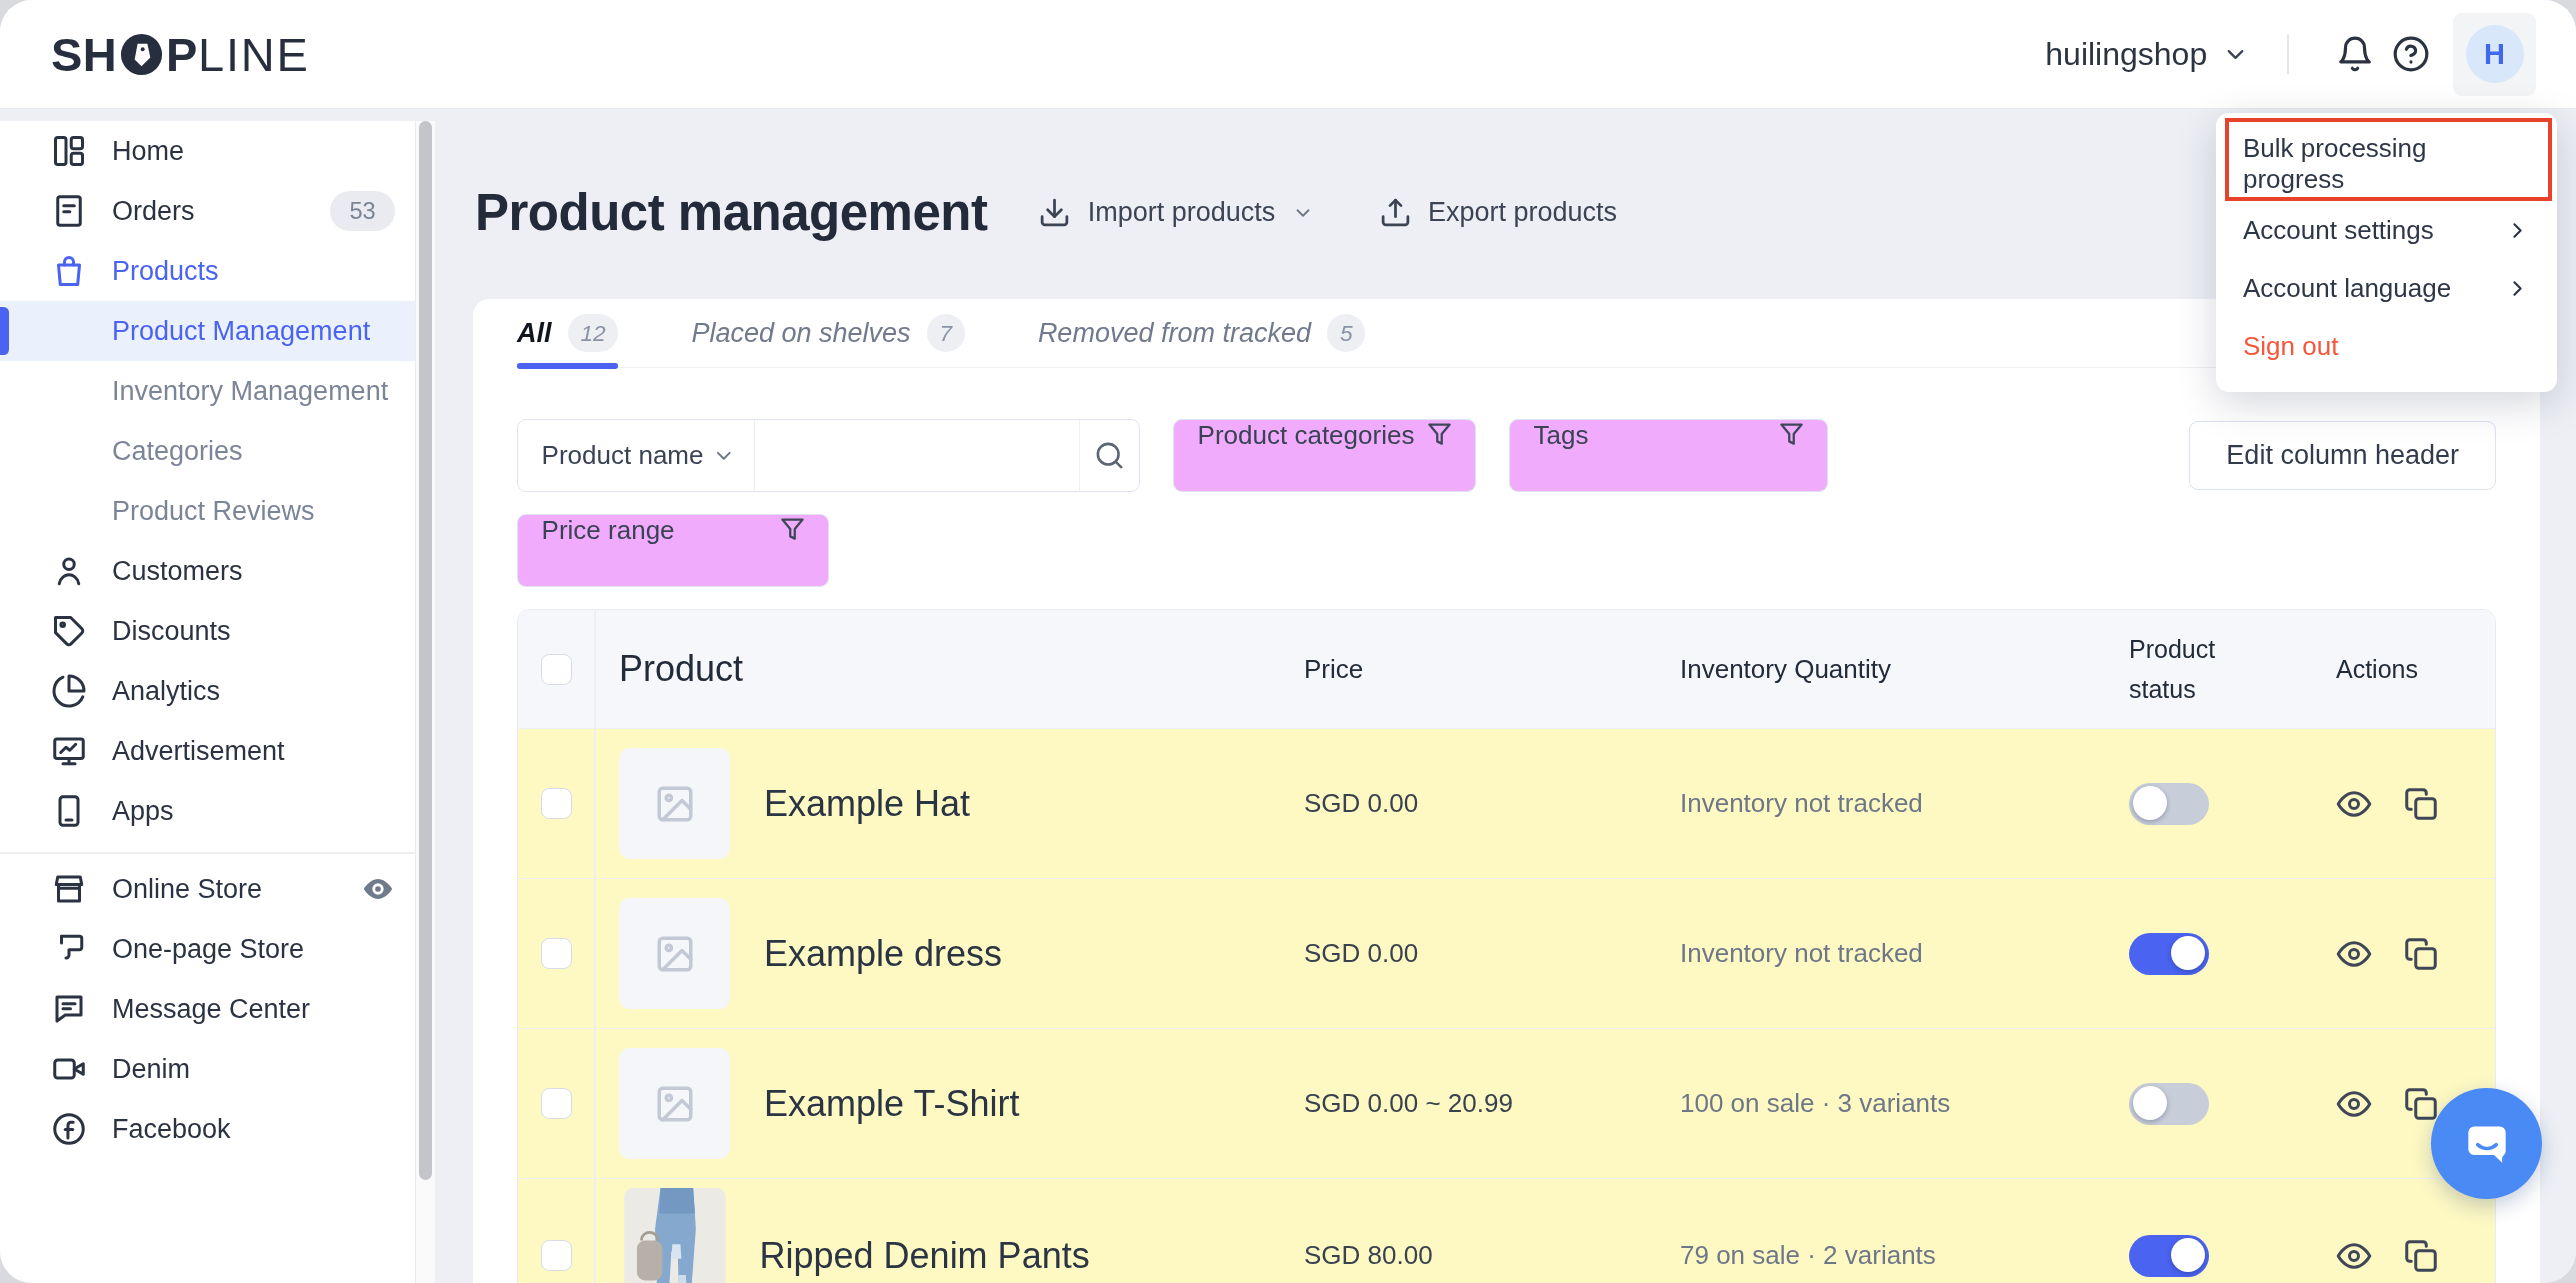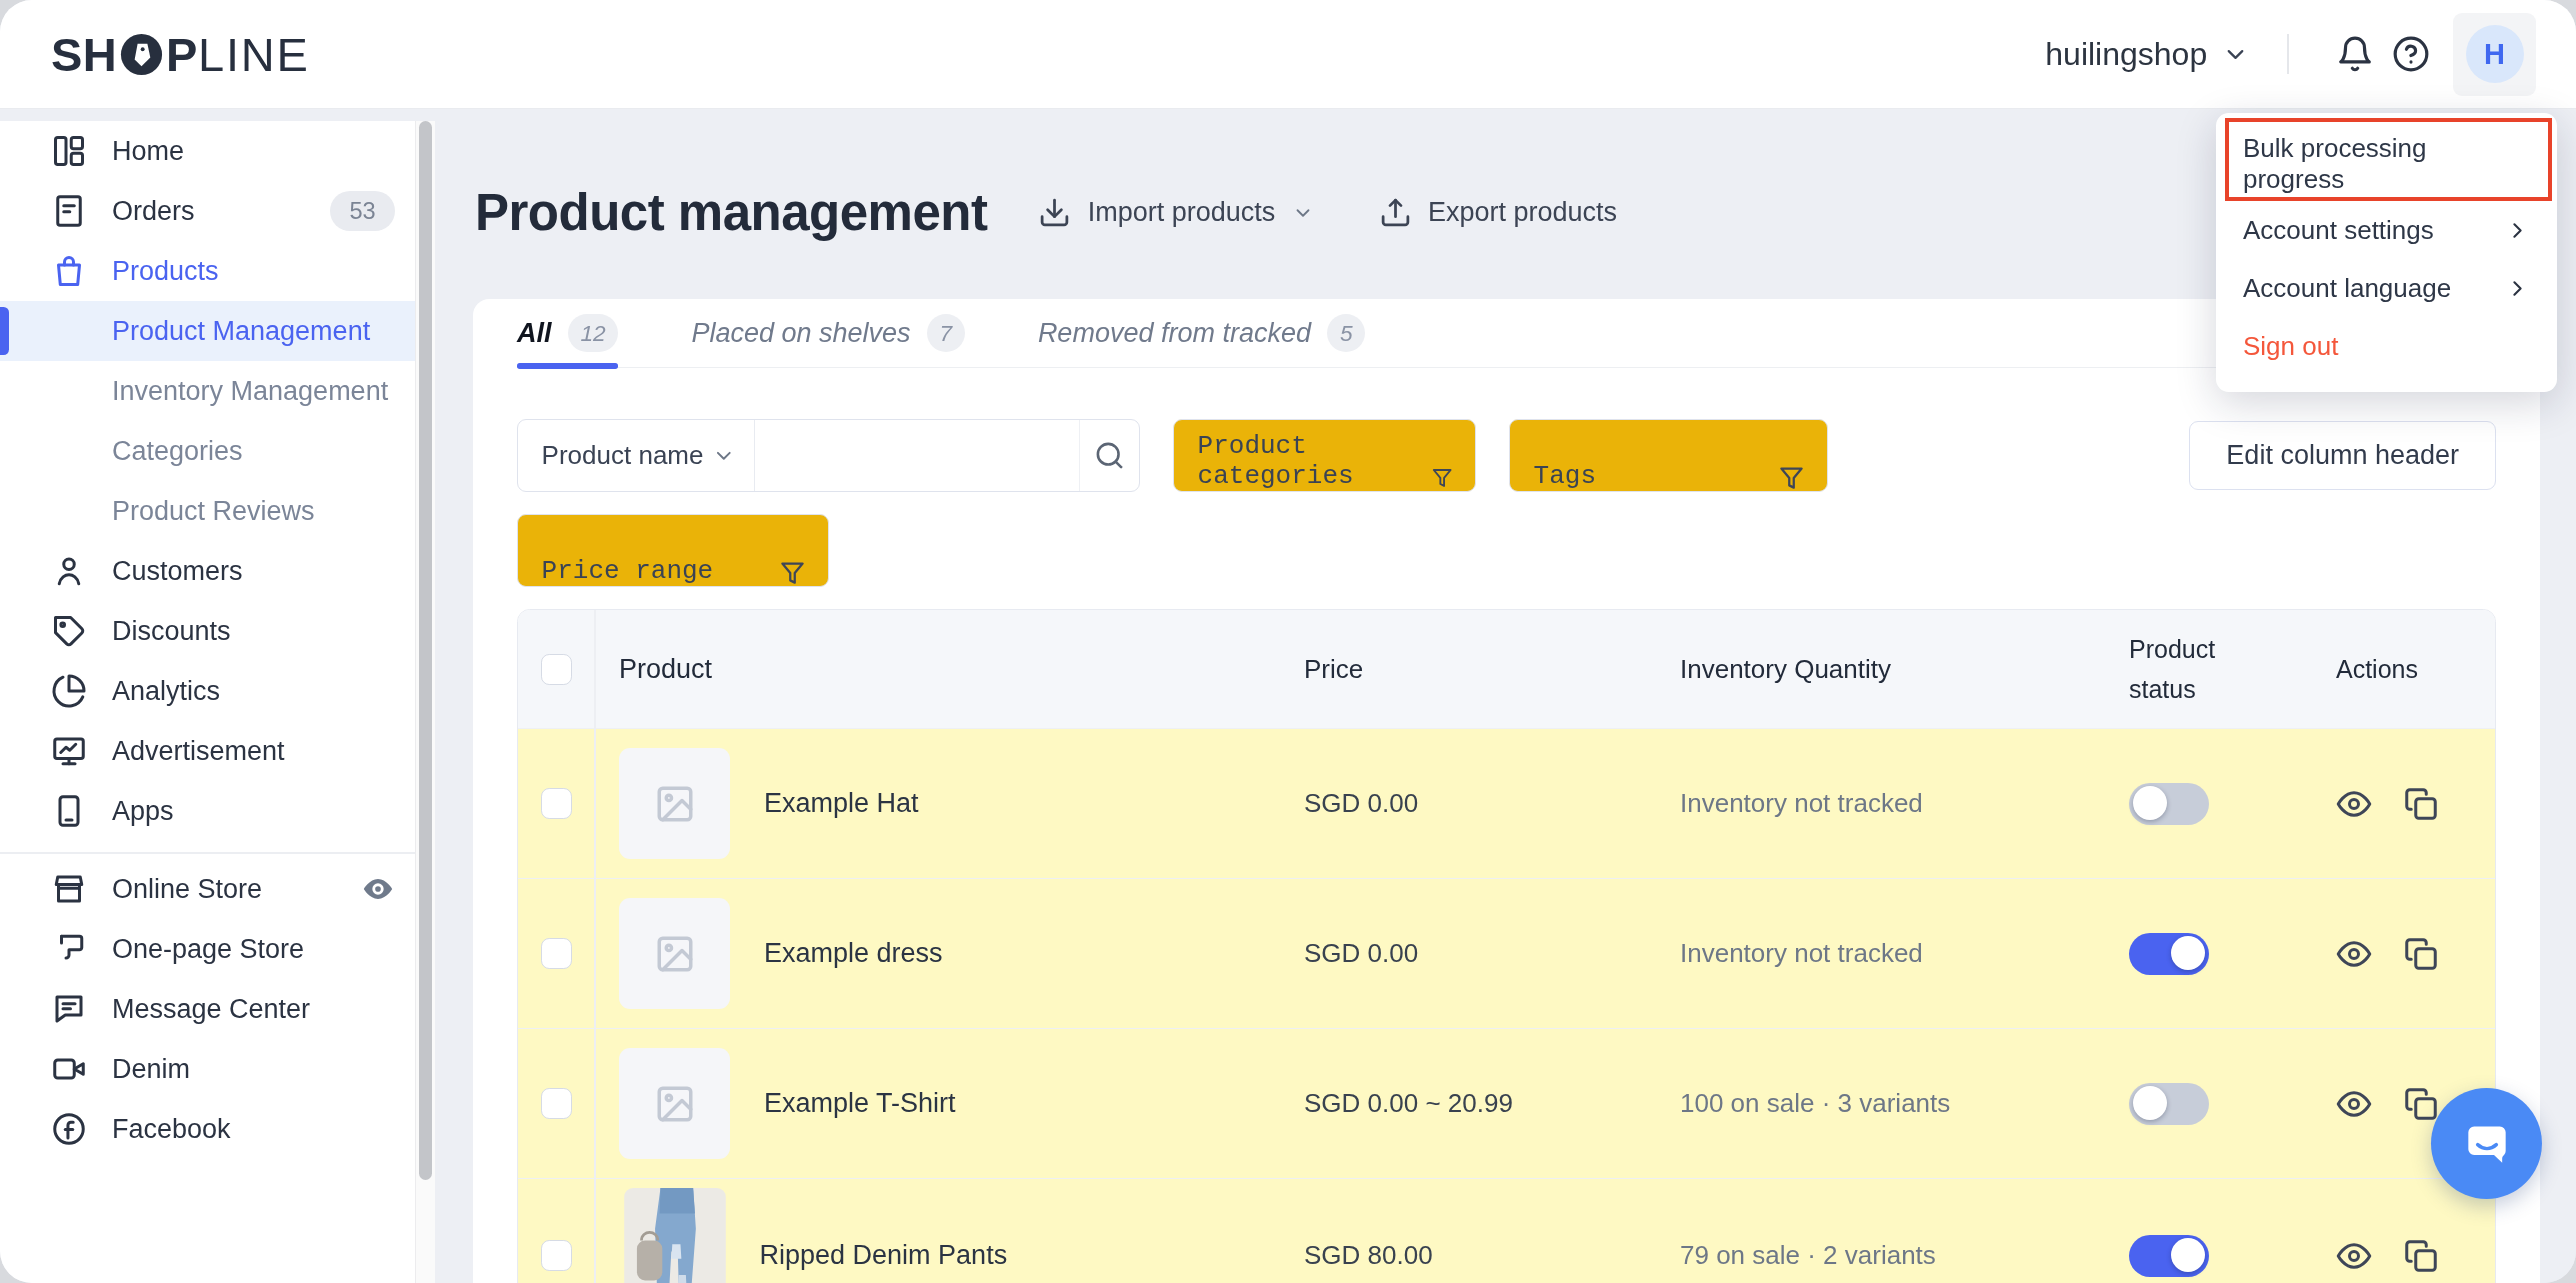--- a/index.html
+++ b/index.html
@@ -61,33 +61,33 @@
   .tab-count { background:#edeff3; color:#8a93a5; font-size:22.7px; height:38px; min-width:38px; padding:0 12.7px; border-radius:19px; display:flex; align-items:center; justify-content:center; }
   
   .filters { margin-top:51px; position:relative; }
   .filter-row { display:flex; gap:33px; margin-bottom:22px; align-items:center; }
   .search-group { display:flex; align-items:stretch; height:73px; border:1.8px solid #dfe3ed; border-radius:9px; background:#fff; overflow:hidden; }
   .sg-select { width:237px; display:flex; align-items:center; justify-content:space-between; padding:0 18px 0 23.6px; border-right:1.8px solid #e8ebf1; font-size:26px; color:#3a4354; cursor:pointer; }
   .sg-select svg { width:23.6px; height:23.6px; color:#6d7787; }
   .sg-input { width:324px; border:none; outline:none; font-size:26px; padding:0 18px; font-family:"Liberation Sans",sans-serif; color:#2b3342; }
   .sg-search { width:60px; border-left:1.8px solid #eef0f4; display:flex; align-items:center; justify-content:center; color:#5b6574; cursor:pointer; }
   .sg-search svg { width:31px; height:31px; }
-  .chip { height:73px; border:1.8px solid #dfe3ed; border-radius:9px; background:#eab308; display:flex; align-items:flex-end; justify-content:space-between; padding:0 22px 0 23.6px; font-size:26px; color:#3a4354; cursor:pointer;font-family:Liberation Mono, monospace; }
+  .chip { height:73px; border:1.8px solid #dfe3ed; border-radius:9px; background:#f0abfc; display:flex; align-items:flex-start; justify-content:space-between; padding:0 22px 0 23.6px; font-size:26px; color:#3a4354; cursor:pointer; }
   .chip svg { width:27px; height:27px; color:#3e4657; }
   .chip.categories { width:303px; } .chip.tags { width:319px; } .chip.price { width:312px; }
   .edit-cols-btn { position:absolute; right:0; top:1.8px; height:69px; padding:0 36px; border:1.8px solid #dce1f0; border-radius:9px; background:#fff; font-size:27px; color:#323b4c; display:flex; align-items:center; cursor:pointer; font-family:"Liberation Sans",sans-serif; }
   
   .ptable { margin-top:12.7px; border:1.8px solid #e7eaf1; border-radius:12.7px; overflow:hidden; position:relative; background:#fff; }
   .ptable::after { content:""; position:absolute; left:76px; top:0; bottom:0; width:1.8px; background:#edeff3; }
   .t-head { display:flex; align-items:center; background:#f5f7fa; height:118px; font-size:25px; color:#222b3a; }
   .t-row { display:flex; align-items:center; min-height:150px; border-top:1.8px solid #eef0f4; background:#fef9c3; }
   .t-row.tall { min-height:154px; }
   .col-check { width:76px; display:flex; justify-content:center; flex:none; }
   .checkbox { width:31px; height:31px; border:1.8px solid #d6dbe5; border-radius:8.2px; background:#fff; cursor:pointer; }
-  .col-product { flex:1; display:flex; align-items:center; padding-left:25px; gap:34px; font-size:27px; color:#2b3443; }
+  .col-product { flex:1; display:flex; align-items:center; padding-left:25px; gap:34px; font-size:36px; color:#2b3443; }
   .col-price { width:376px; flex:none; font-size:26px; color:#39424f; }
   .col-inv { width:449px; flex:none; font-size:26px; color:#6d7787; }
   .col-status { width:207px; flex:none; }
   .col-actions { width:159px; flex:none; display:flex; align-items:center; gap:31px; color:#3e4657; }
   .h-label { color:#222b3a; }
   .t-head .col-status { padding-right:51px; line-height:40px; }
   .thumb { width:111px; height:111px; background:#f5f6f9; border-radius:11px; display:flex; align-items:center; justify-content:center; color:#c3c9d4; flex:none; }
   .thumb svg { width:42px; height:42px; }
   .photo { width:102px; height:136px; border-radius:9px; overflow:hidden; flex:none; margin-left:4.5px; }
   .photo svg { display:block; }

